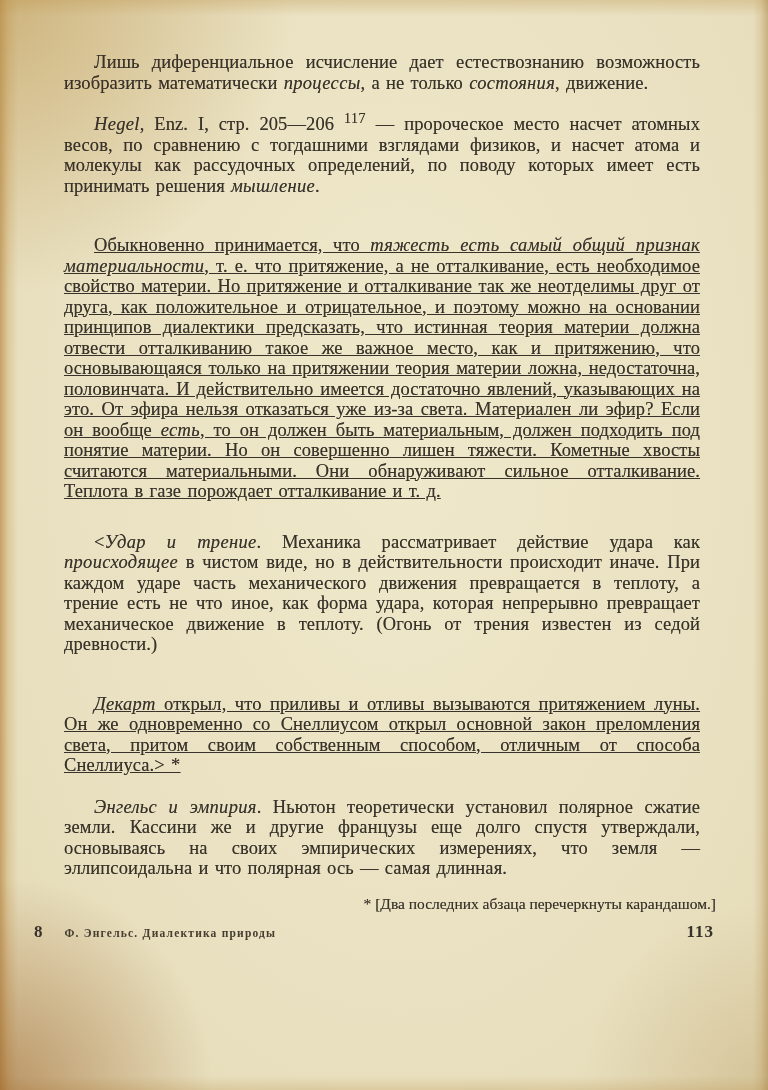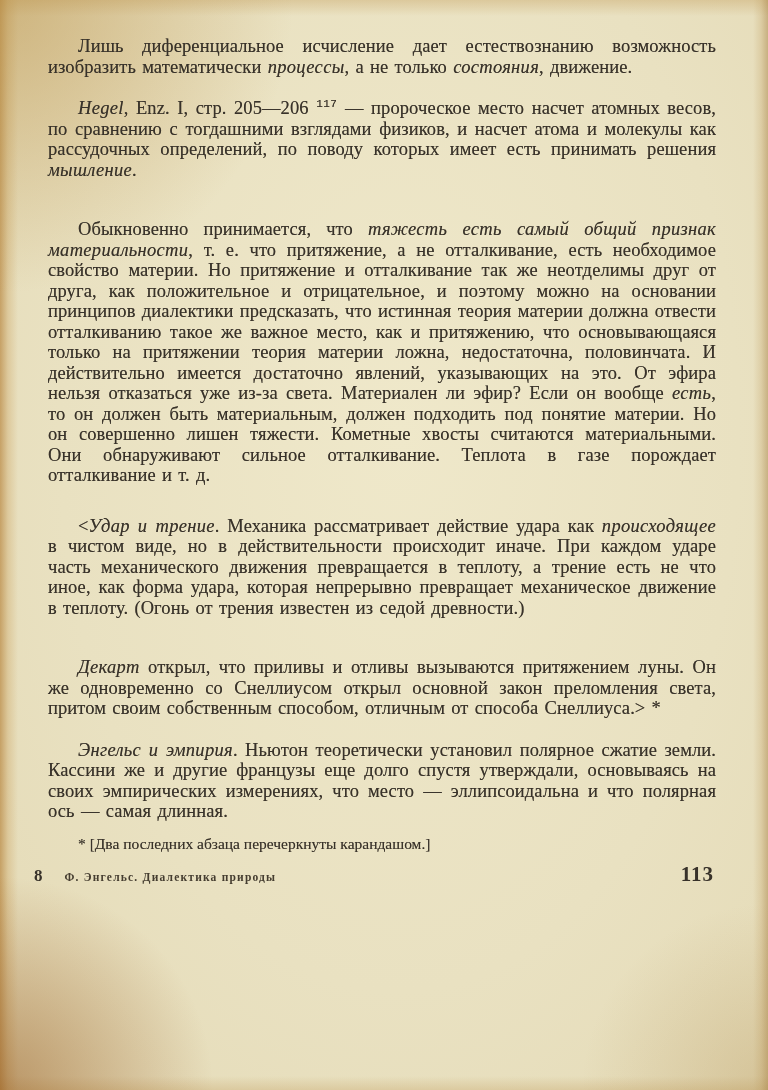--- a/index.html
+++ b/index.html
@@ -20,40 +20,41 @@
     font-family: "Liberation Serif", "DejaVu Serif", serif;
     color: #38322a;
   }
   .page {
     position: absolute;
     top: 0; left: 0; right: 0; bottom: 0;
     padding: 36px 52px 0 48px;
     box-sizing: border-box;
   }
   .para {
-    margin: 0;
+    margin: 16px;
     text-align: justify;
     text-indent: 30px;
     font-size: 18.5px;
     line-height: 20.5px;
     letter-spacing: 0.1px;
     word-spacing: 1.5px;
     text-shadow: 0 0 0.5px rgba(45,38,26,0.55);
   }
   .para i { letter-spacing: 0.3px; }
-  .para sup { font-size: 11px; line-height: 0; letter-spacing: 0.5px; font-family: Liberation Mono, monospace; }
+  .para sup { font-size: 14px; line-height: 0; letter-spacing: 0.5px; }
   .gap-s { margin-top: 21px; }
   .gap-m { margin-top: 30px; }
-  .gap-l { margin-top: 39px; }
+  .gap-l { margin-top: 39px; text-decoration: underline; }
   .footnote {
     margin-top: 13px;
     padding-left: 30px;
     font-size: 15.5px;
     line-height: 18px;
     text-shadow: 0 0 0.5px rgba(45,38,26,0.5);
+    text-align: right;
   }
   .footer {
     margin-top: 9px;
     display: flex;
     justify-content: space-between;
     align-items: baseline;
     padding-right: 2px;
   }
   .footer-left { display: flex; align-items: baseline; }
   .sig-number {
@@ -62,21 +63,21 @@
     margin-left: -14px;
   }
   .runner-title {
     font-size: 11.5px;
     letter-spacing: 1.2px;
     margin-left: 22px;
     color: #453d30;
     font-weight: bold;
   }
   .page-number {
-    font-size: 21px;
+    font-size: 17px;
     font-weight: bold;
     letter-spacing: 1px;
     text-align: right;
   }
 </style>
 </head>
 <body>
 
 <div class="page">
 
@@ -84,21 +85,21 @@
 
 
   <p class="para gap-s"><i>Hegel</i><span>, Enz. I, стр. 205—206 </span><sup>117</sup><span> — пророческое место насчет атомных весов, по сравнению с тогдашними взглядами физиков, и насчет атома и молекулы как рассудочных определений, по поводу которых имеет есть принимать решения </span><i>мышление</i><span>.</span></p>
 
   <p class="para gap-l"><span>Обыкновенно принимается, что </span><i>тяжесть есть самый общий признак материальности</i><span>, т. е. что притяжение, а не отталкивание, есть необходимое свойство материи. Но притяжение и отталкивание так же неотделимы друг от друга, как положительное и отрицательное, и поэтому можно на основании принципов диалектики предсказать, что истинная теория материи должна отвести отталкиванию такое же важное место, как и притяжению, что основывающаяся только на притяжении теория материи ложна, недостаточна, половинчата. И действительно имеется достаточно явлений, указывающих на это. От эфира нельзя отказаться уже из-за света. Материален ли эфир? Если он вообще </span><i>есть</i><span>, то он должен быть материальным, должен подходить под понятие материи. Но он совершенно лишен тяжести. Кометные хвосты считаются материальными. Они обнаруживают сильное отталкивание. Теплота в газе порождает отталкивание и т. д.</span></p>
 
   <p class="para gap-m"><span>&lt;</span><i>Удар и трение</i><span>. Механика рассматривает действие удара как </span><i>происходящее</i><span> в чистом виде, но в действительности происходит иначе. При каждом ударе часть механического движения превращается в теплоту, а трение есть не что иное, как форма удара, которая непрерывно превращает механическое движение в теплоту. (Огонь от трения известен из седой древности.)</span></p>
 
   <p class="para gap-l"><i>Декарт</i><span> открыл, что приливы и отливы вызываются притяжением луны. Он же одновременно со Снеллиусом открыл основной закон преломления света, притом своим собственным способом, отличным от способа Снеллиуса.&gt; *</span></p>
 
-  <p class="para gap-s"><i>Энгельс и эмпирия</i><span>. Ньютон теоретически установил полярное сжатие земли. Кассини же и другие французы еще долго спустя утверждали, основываясь на своих эмпирических измерениях, что место — эллипсоидальна и что полярная ось — самая длинная.</span></p>
+  <p class="para gap-s"><i>Энгельс и эмпирия</i><span>. Ньютон теоретически установил полярное сжатие земли. Кассини же и другие французы еще долго спустя утверждали, основываясь на своих эмпирических измерениях, что земля — эллипсоидальна и что полярная ось — самая длинная.</span></p>
 
   <div class="footnote">
     <span>* [Два последних абзаца перечеркнуты карандашом.]</span>
   </div>
 
   <div class="footer">
     <div class="footer-left">
       <span class="sig-number">8</span>
       <span class="runner-title">Ф. Энгельс. Диалектика природы</span>
     </div>

